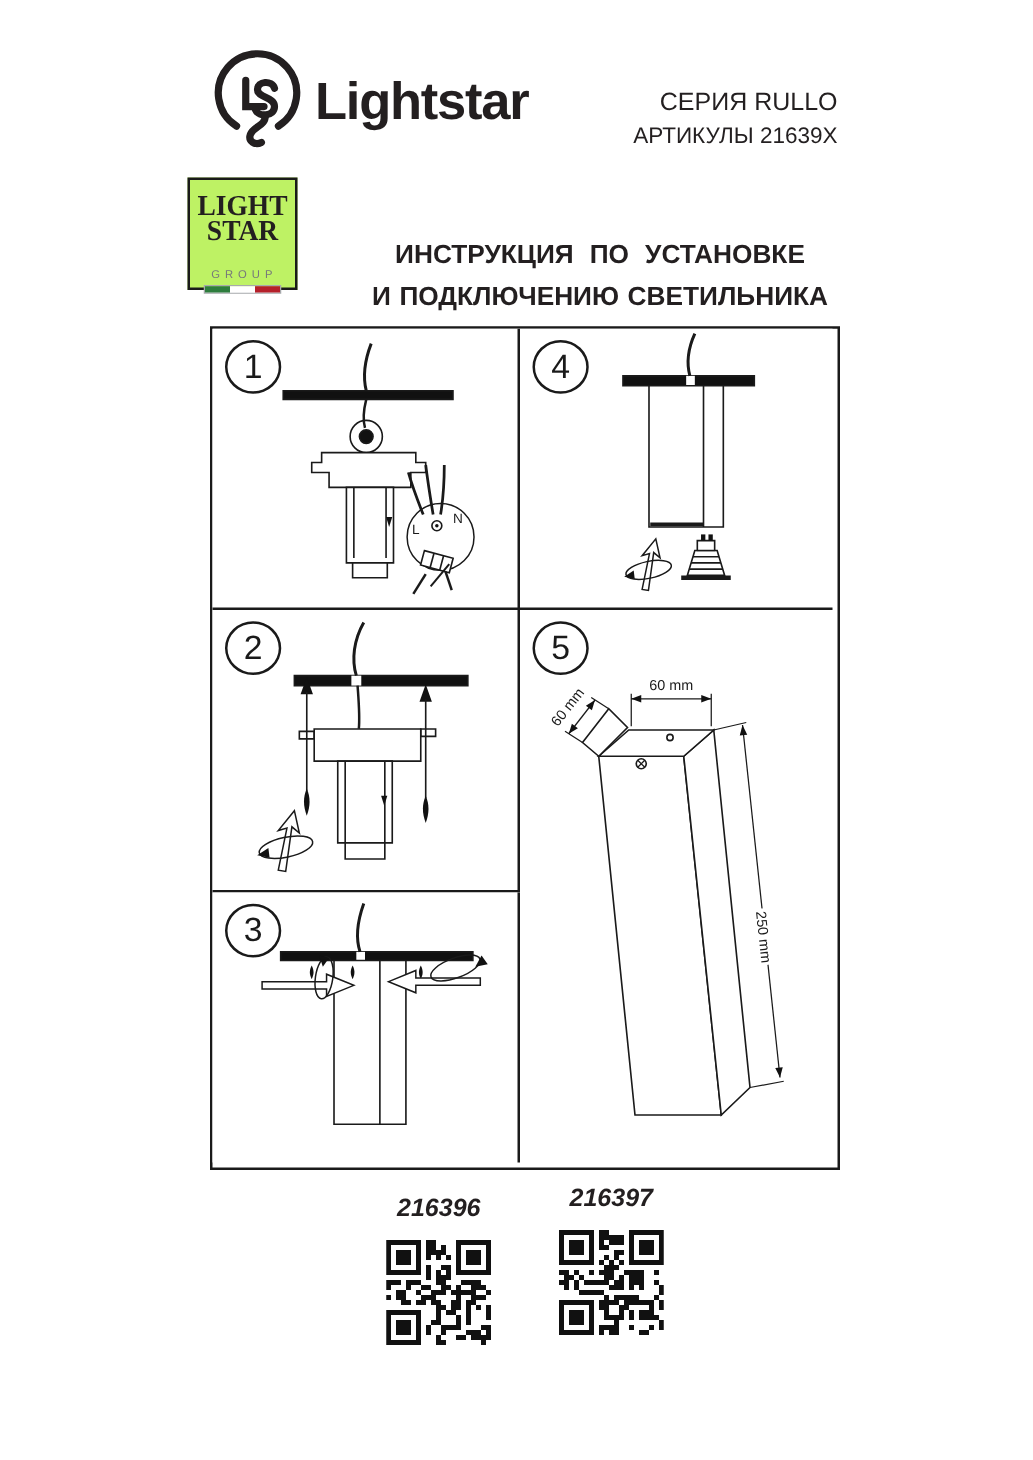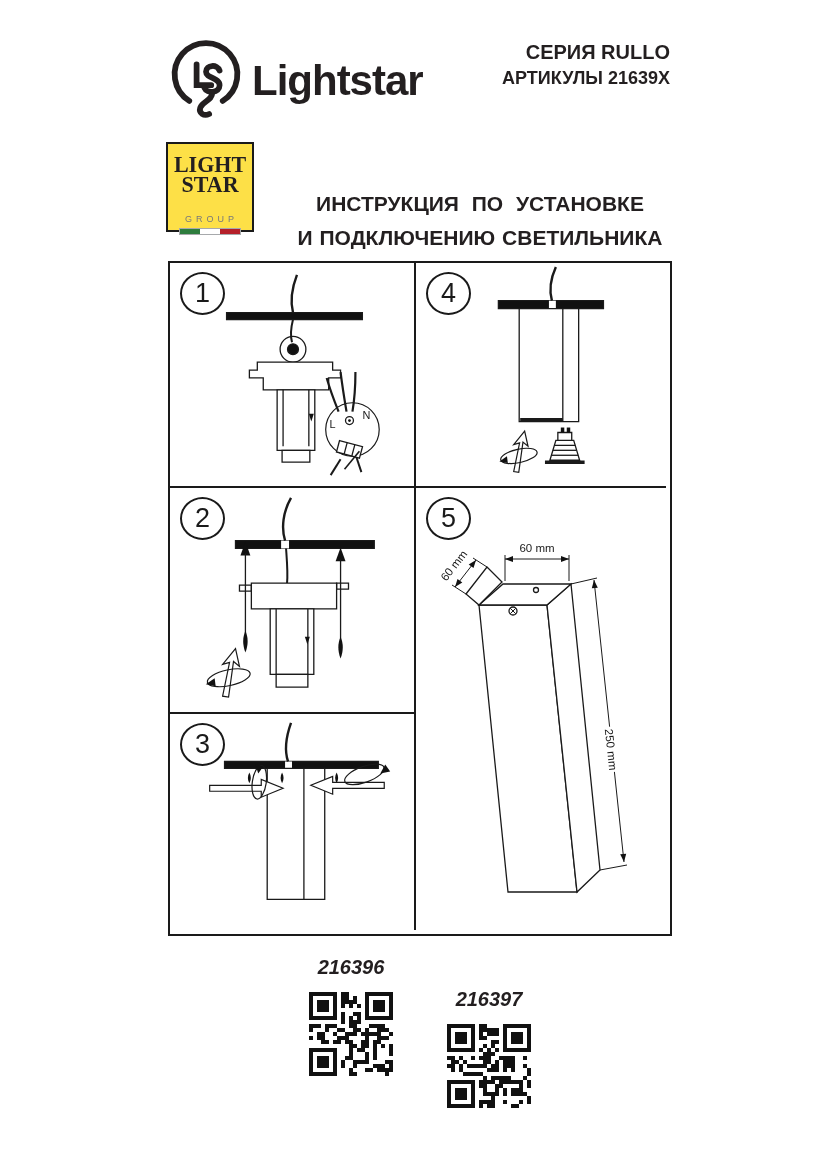--- a/index.html
+++ b/index.html
@@ -3,27 +3,27 @@
 <meta charset="utf-8">
 <style>
   html,body{margin:0;padding:0;background:#fff;}
   .page{position:relative;width:826px;height:1168px;background:#fff;overflow:hidden;
         font-family:"Liberation Sans",sans-serif;color:#231f20;}
 
   
   .logo-row{position:absolute;left:160px;top:34px;display:flex;align-items:center;}
   .logo-mark{width:92px;height:92px;}
   .wordmark{font-size:42px;font-weight:bold;letter-spacing:-1px;margin-left:0;margin-top:2px;}
-  .hdr-right{position:absolute;right:156px;top:42px;text-align:right;font-weight:bold;line-height:1;}
+  .hdr-right{position:absolute;right:156px;top:72px;text-align:right;font-weight:normal;line-height:1;}
   .hdr-series{font-size:20px;}
   .hdr-articles{font-size:18px;margin-top:7px;}
 
   
-  .stamp{position:absolute;left:166px;top:142px;width:84px;height:86px;border:2px solid #1a1a1a;
-         text-align:center;background:#fde047;}
+  .stamp{position:absolute;left:150px;top:142px;width:84px;height:86px;border:2px solid #1a1a1a;
+         text-align:center;background:#bef264;}
   .stamp-serif{font-family:"Liberation Serif",serif;font-weight:bold;font-size:22px;line-height:.92;
                margin-top:11px;transform:scaleY(1.05);}
   .stamp-group{font-size:9px;letter-spacing:4px;color:#77787b;margin-top:19px;margin-left:3px;}
   .flag{display:flex;width:60px;height:5px;margin:4px auto 0;border:1px solid #a7a9ac;}
   .flag span{flex:1;}
   .doc-title{position:absolute;left:288px;top:151px;width:384px;text-align:center;
              font-weight:bold;font-size:21px;line-height:34px;margin-top:36px;}
   .doc-title .l1{word-spacing:7px;}
   .doc-title .l2{word-spacing:1px;}
 
@@ -39,21 +39,21 @@
   .step-badge{position:absolute;left:10px;top:9px;width:41px;height:39px;border:2px solid #1a1a1a;
               border-radius:50%;display:flex;align-items:center;justify-content:center;
               font-size:27px;color:#1a1a1a;background:#fff;z-index:2;}
   .diag{position:absolute;left:0;top:0;width:100%;height:100%;}
   .diag path,.diag line,.diag polyline,.diag rect,.diag circle,.diag ellipse,.diag polygon
     {vector-effect:non-scaling-stroke;}
   .diag text{font-family:"Liberation Sans",sans-serif;fill:#1a1a1a;}
 
   
   .product{position:absolute;width:132px;text-align:center;}
-  .p0{left:285px;top:956px;} .p1{left:423px;top:988px;}
+  .p0{left:285px;top:956px;} .p1{left:423px;top:948px;}
   .product .code{font-size:20px;font-weight:bold;letter-spacing:0;font-style:italic;}
   .qr{width:84px;height:84px;margin:13px auto 0;}
 </style>
 </head>
 <body>
 
 <div class="page">
 
   <div class="logo-row">
     <svg class="logo-mark" viewBox="0 0 88 88">

